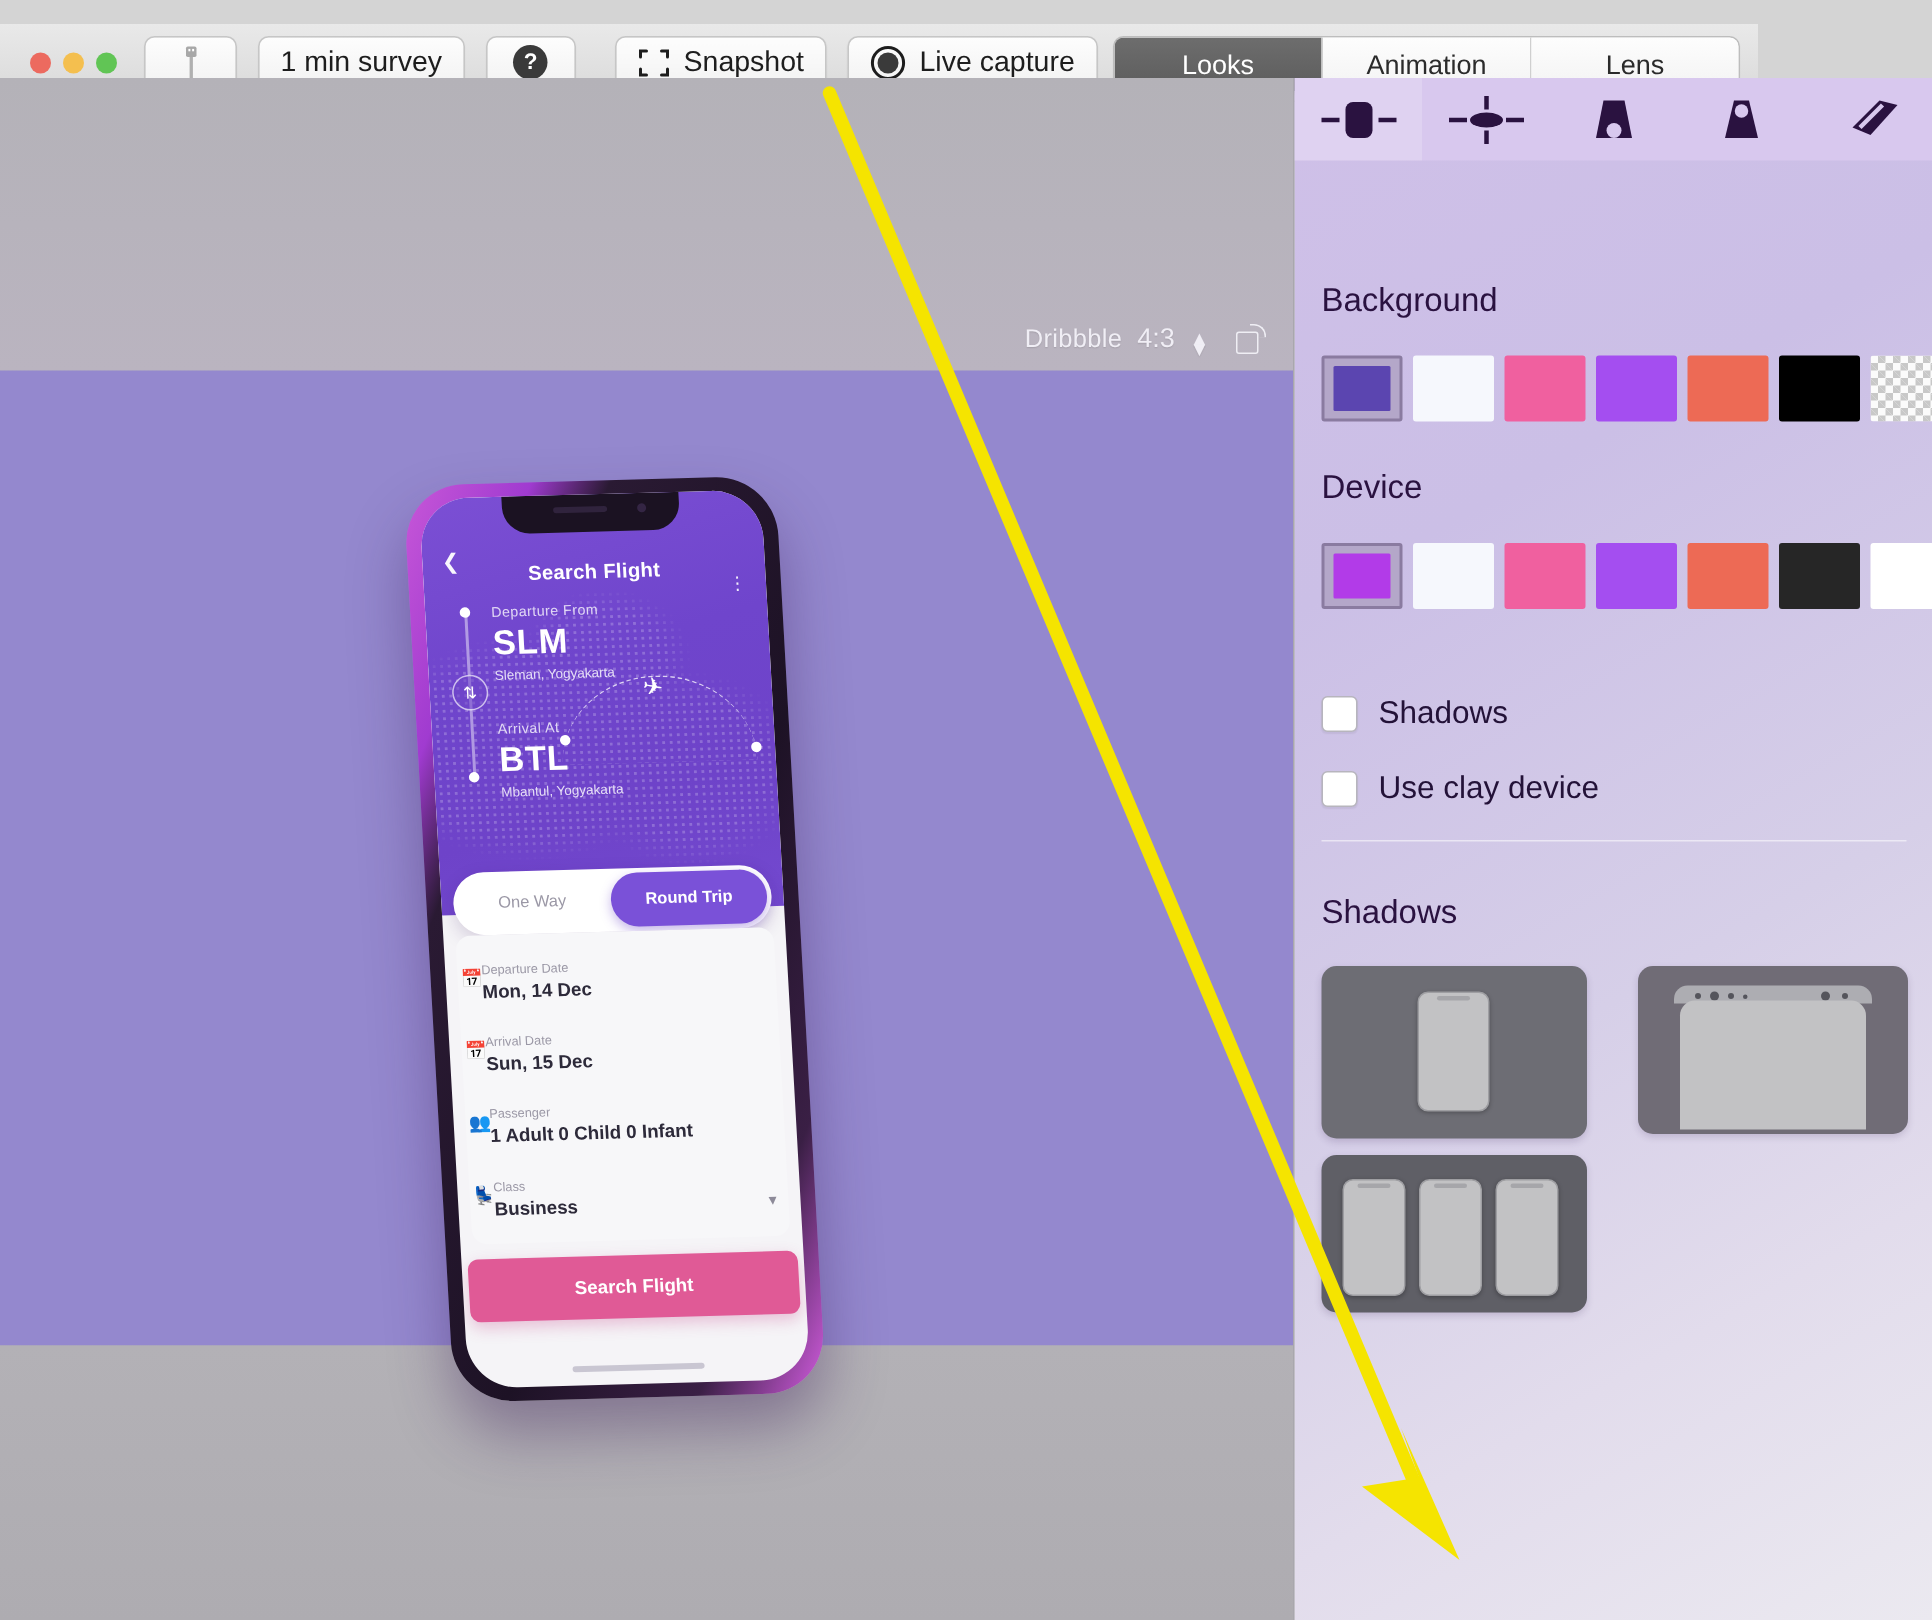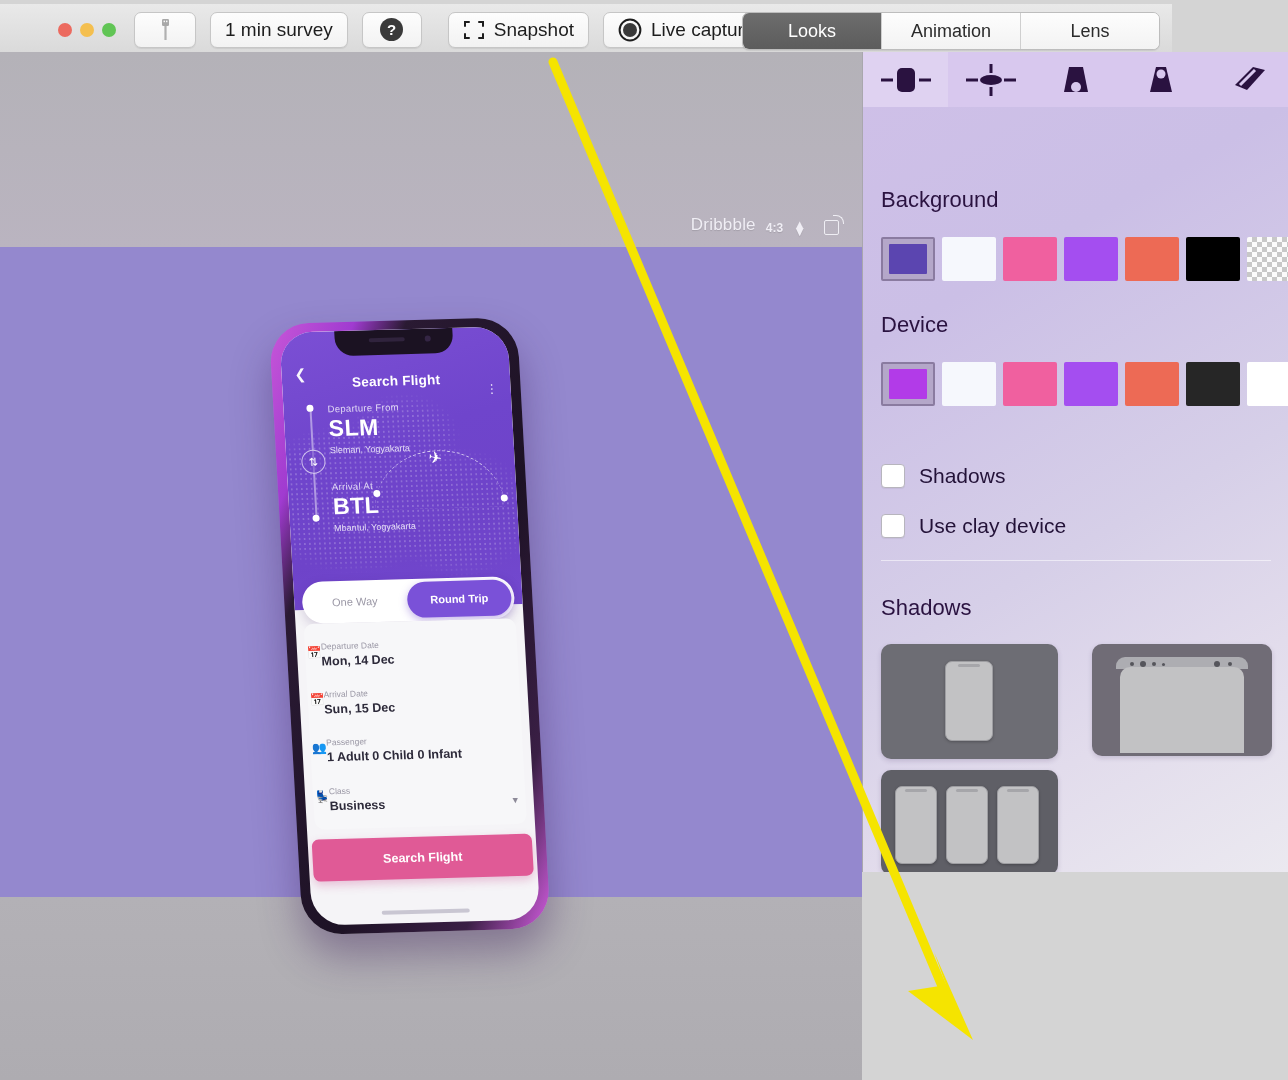--- a/index.html
+++ b/index.html
@@ -7,24 +7,24 @@
     width: 1288px; height: 1080px;
     overflow: hidden;
     font-family: "Liberation Sans", sans-serif;
     background: #d4d4d4;
   }
 
   #app { position: relative; width: 1288px; height: 1080px; }
 
   
   .titlebar {
-    position: absolute; left: 0; top: 4px; width: 1172px; height: 52px;
+    position: absolute; left: 0; top: 16px; width: 1172px; height: 52px;
     background: linear-gradient(to bottom, #e9e9e9 0%, #d9d9d9 100%);
     border-bottom: 1px solid #bdbdbd;
-    display: flex; align-items: center; padding-left: 38px;
+    display: flex; align-items: center;
   }
   .traffic { display: flex; gap: 8px; padding-left: 20px; align-items: center; }
   .tl { width: 14px; height: 14px; border-radius: 50%; }
   .tl.red { background: #ec6a5f; }
   .tl.yellow { background: #f4bf4f; }
   .tl.green { background: #61c555; }
 
   .tbtn {
     height: 36px;
     background: linear-gradient(to bottom,#fdfdfd,#f2f2f2);
@@ -95,21 +95,21 @@
     background: linear-gradient(to bottom,#b3b1b6,#aeacb1);
   }
 
   .ratio-bar {
     position: absolute; right: 18px; top: 163px;
     display: flex; align-items: flex-end; gap: 10px;
     color: #f0eef5; font-size: 17px;
     text-shadow: 0 1px 1px rgba(0,0,0,.12);
   }
   .ratio-label { letter-spacing: .2px; }
-  .ratio-val { font-size: 12px; font-weight: bold; }
+  .ratio-val { font-size: 18px; }
   .stepper { display: flex; flex-direction: column; line-height: 7px; font-size: 13px; }
   .rot-icon { width: 20px; height: 20px; position: relative; margin-left: 8px; }
   .rot-icon .sq { position:absolute; left:0; bottom:0; width:15px; height:15px;
     border:1.6px solid #efeef4; border-radius:2px; }
   .rot-icon .arc { position:absolute; right:0; top:0; width:11px; height:9px;
     border-top:1.6px solid #efeef4; border-right:1.6px solid #efeef4; border-radius: 0 8px 0 0;}
 
   
   .phone-wrap {
     position: absolute; left: 286px; top: 268px;
@@ -220,21 +220,21 @@
     background:#e05a96; border-radius:7px;
     color:#fff; font-size:12.5px; font-weight:bold;
     display:flex; align-items:center; justify-content:center;
     box-shadow: 0 4px 10px rgba(200,70,140,.30);
   }
   .home-bar { position:absolute; left:50%; transform:translateX(-50%); bottom:9px;
     width:88px; height:4px; border-radius:3px; background:#c9c6d2; }
 
   
   .panel {
-    position:absolute; left:862px; top:52px; width:426px; height:820px;
+    position:absolute; left:862px; top:52px; width:426px; height:1028px;
     background: linear-gradient(150deg,#cfc0e8 0%,#cbbfe6 28%,#d6cfe8 58%,#e2dcec 78%,#ebe9f0 100%);
     border-left:1px solid #a9a7ad;
     overflow:hidden;
     padding-left:40px;
   }
   .persp-row {
     position:absolute; left:0; top:0; width:426px; height:55px;
     display:flex; align-items:center;
     background: #d8c8ee;
   }

